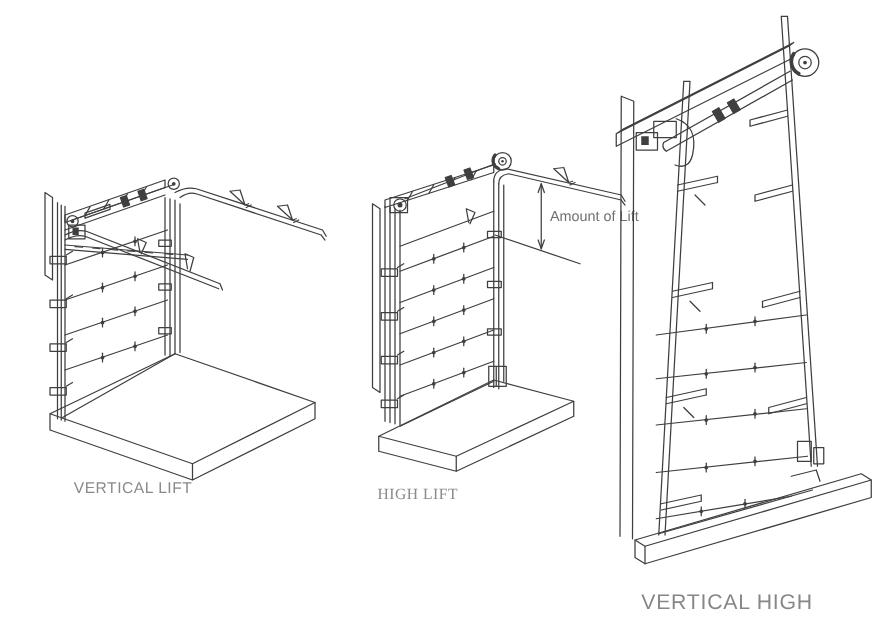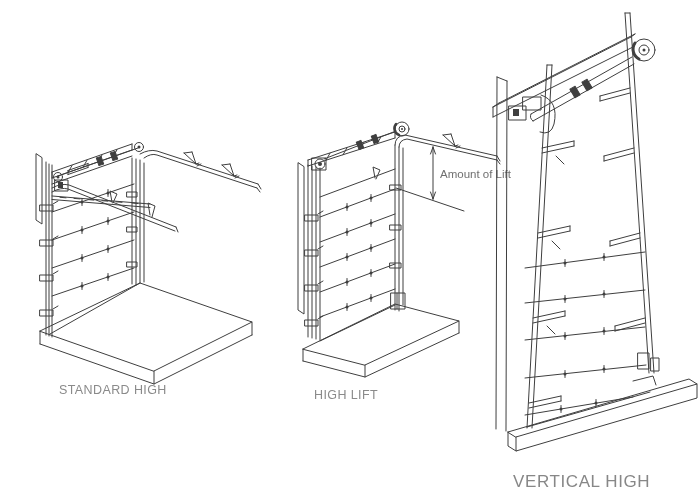--- a/index.html
+++ b/index.html
@@ -16,21 +16,21 @@
   .svg-high{left:278px;top:115px;}
   .svg-vertical{left:483px;top:3px;}
   .caption{
     position:absolute;
     color:#8a8a8a;
     letter-spacing:0.4px;
     font-size:12.5px;
     white-space:nowrap;
   }
   .cap-standard{left:59px;top:383px;}
-  .cap-high{left:314px;top:388px;}
+  .cap-high{left:302px;top:388px;font-family:Liberation Serif, serif;}
   .cap-vertical{left:513px;top:472px;font-size:17px;letter-spacing:0.6px;color:#878787;}
   .annotation{
     position:absolute;
     left:440px;top:168px;
     font-size:11.5px;
     color:#707070;
     white-space:nowrap;
   }
 </style>
 </head>
@@ -110,21 +110,21 @@
           <use href="#hanger" x="168" y="32"></use>
           <use href="#hanger" x="206" y="44"></use>
         </g>
 
         <g>
           <path d="M12,199 L112,151 L224,190 L126,239 Z"></path>
           <path d="M12,199 V212 M126,239 V252 M224,190 V203 M12,212 L126,252 L224,203"></path>
         </g>
       </g>
     </svg>
-    <figcaption class="caption cap-standard">STANDARD HIGH</figcaption>
+    <figcaption class="caption cap-standard">VERTICAL LIFT</figcaption>
   </figure>
 
   <figure>
     <svg class="fig-svg svg-high" width="230" height="285" viewBox="0 0 230 285" aria-hidden="true">
       <g stroke="#3f3f3f" fill="none" stroke-width="1" stroke-linecap="round" stroke-linejoin="round">
         <g>
           <path d="M20,48 L20,195 L26,199 L26,52 Z"></path>
         </g>
         <g>
           <path d="M30,50 V222 M34,51 V223 M38,52 V224 M42,53 V225"></path>

